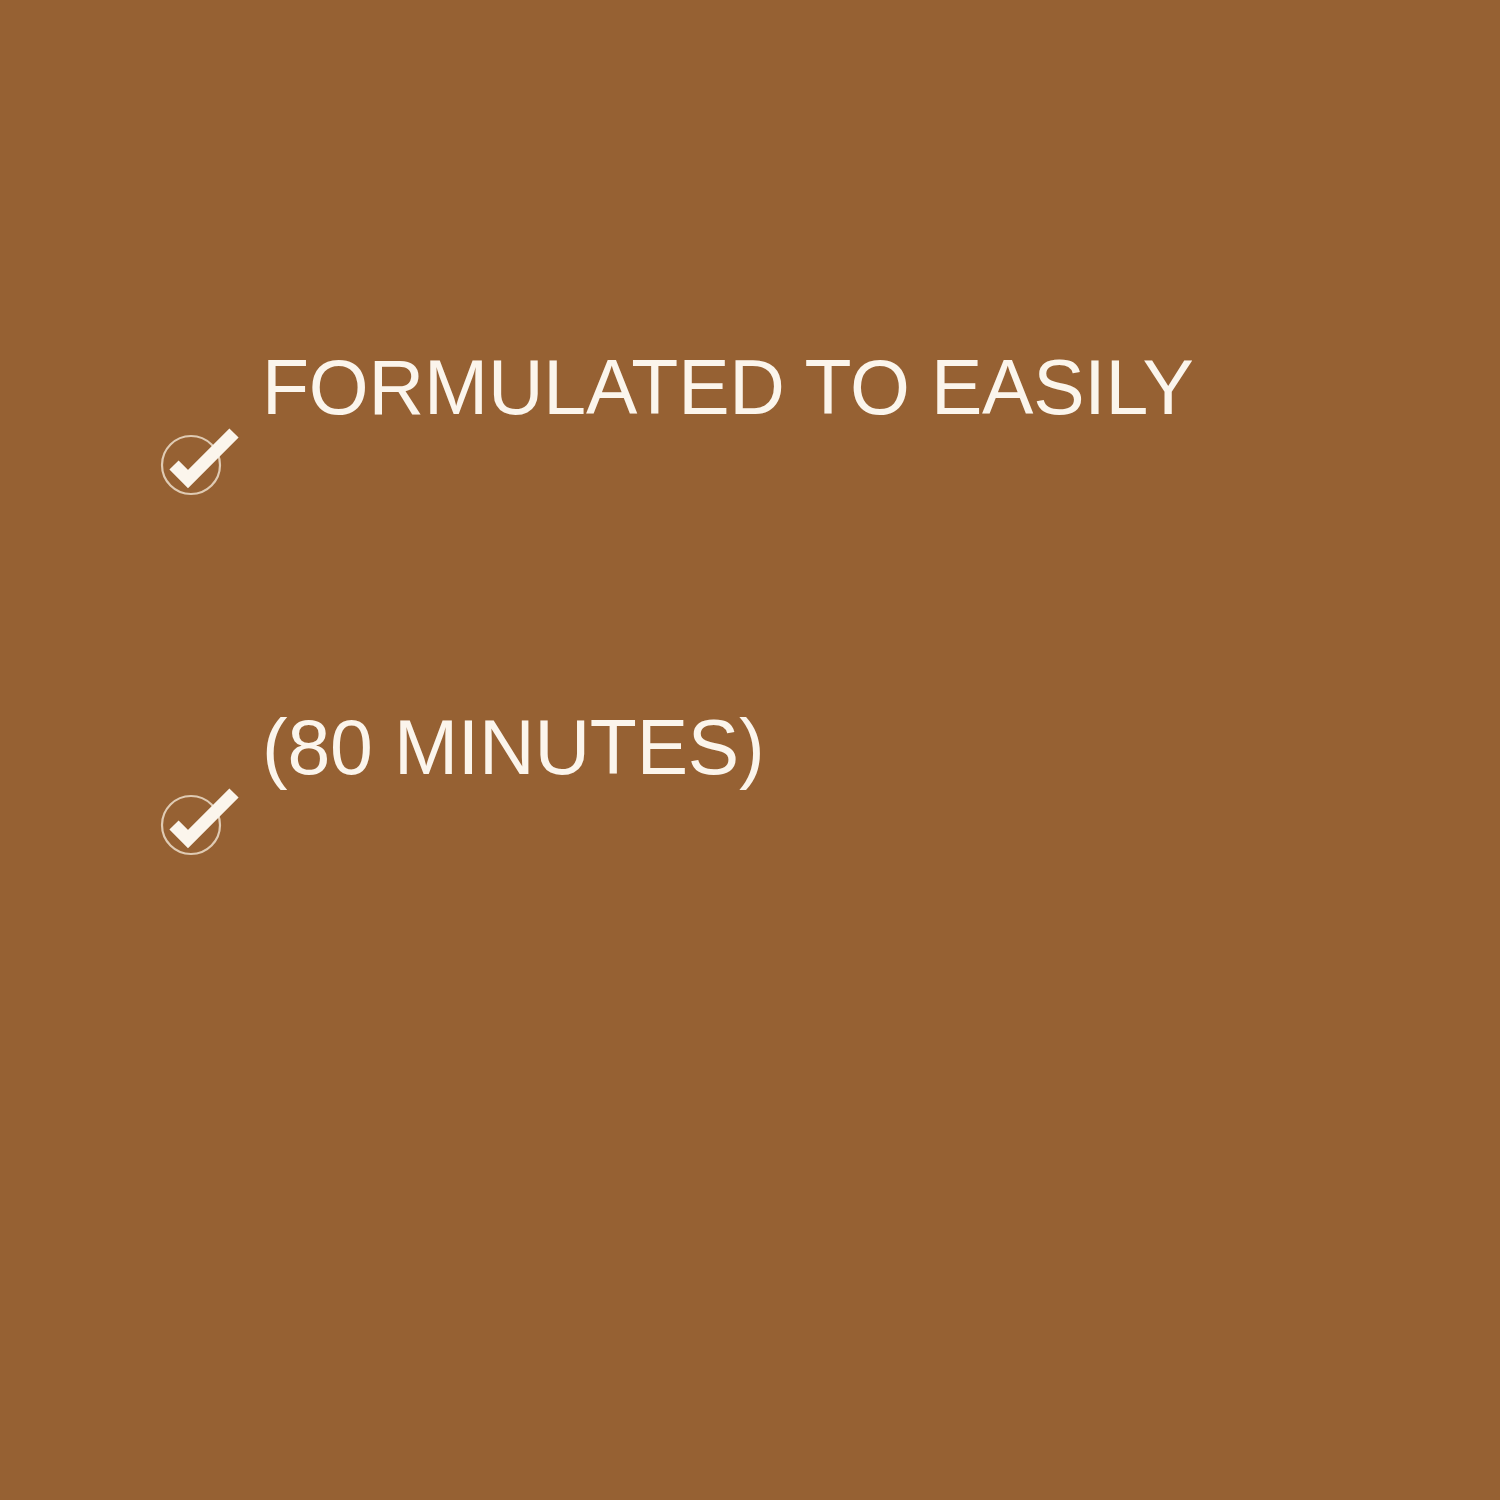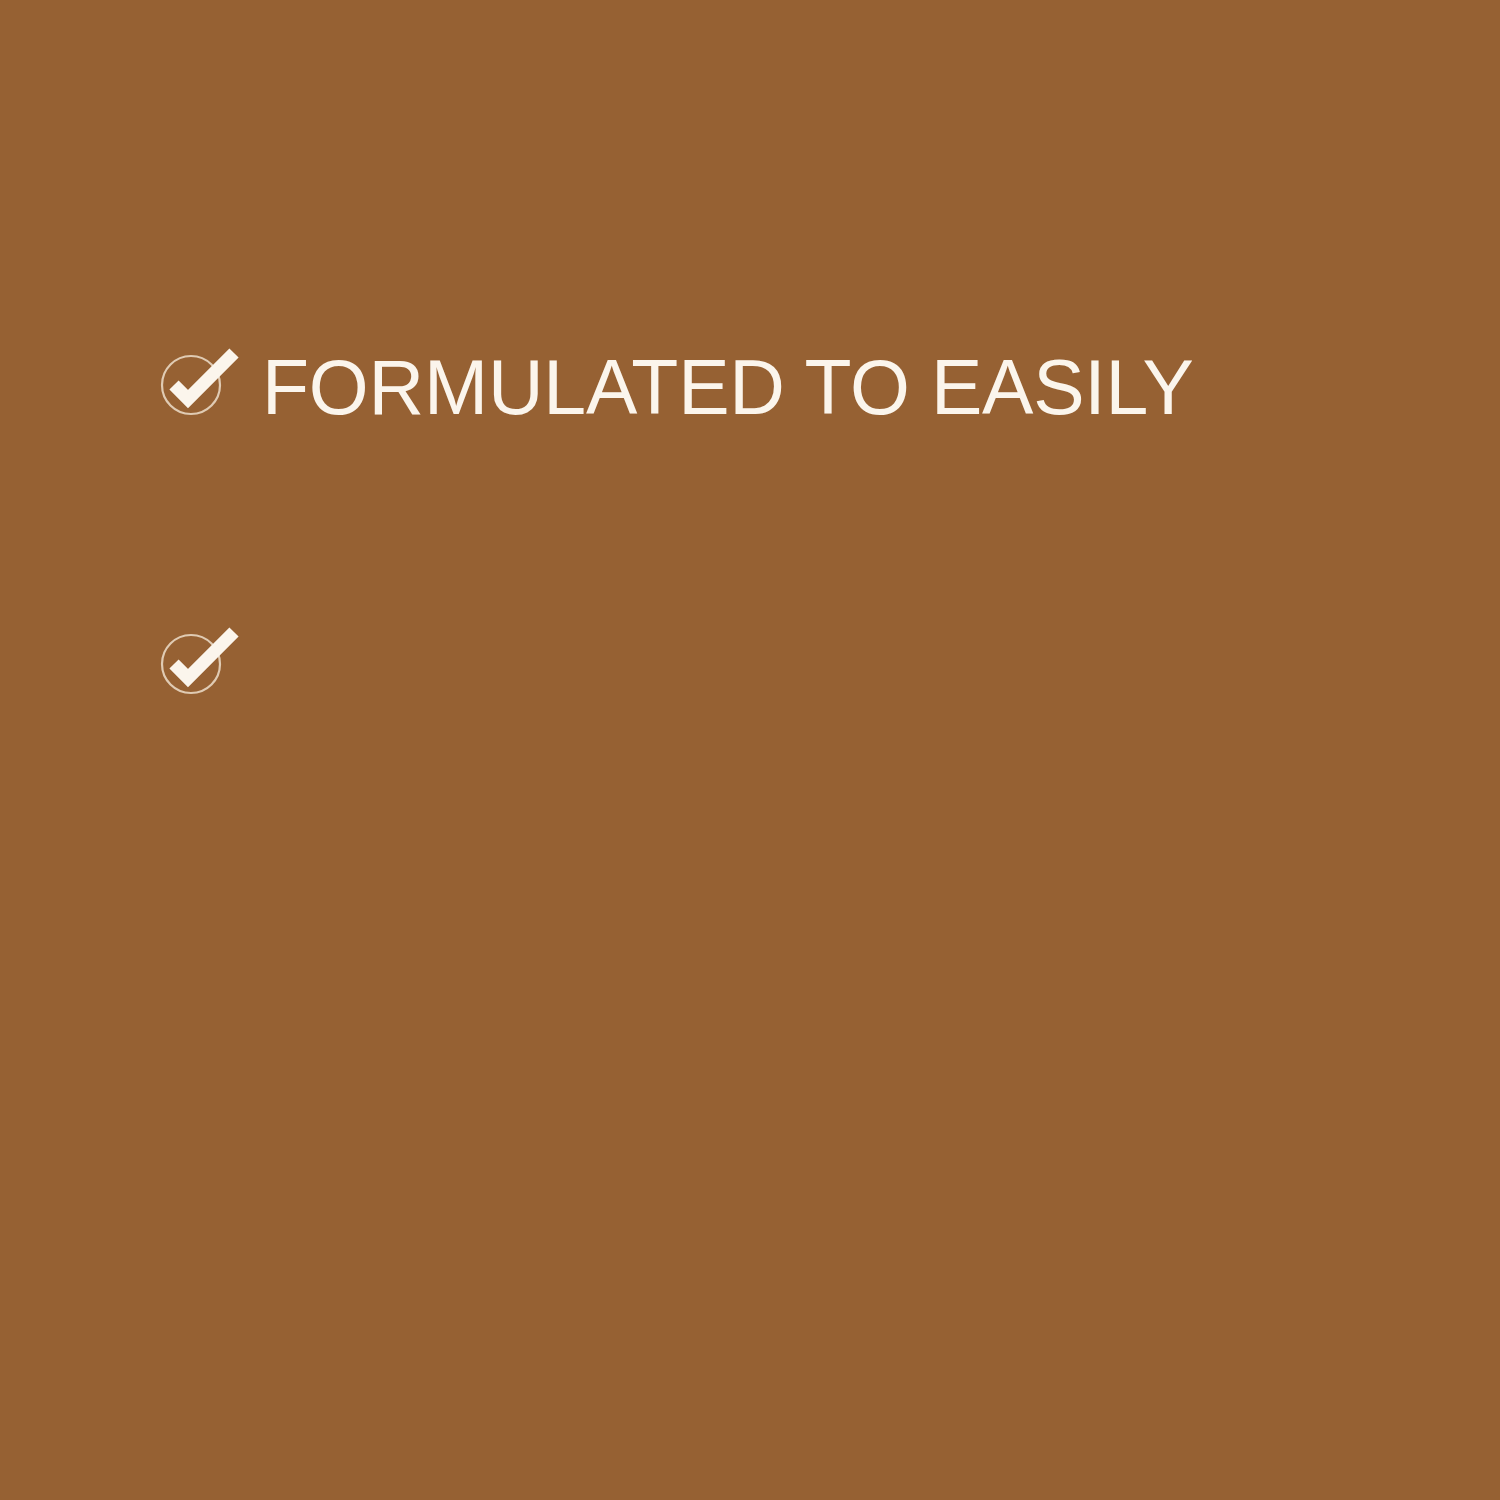--- a/index.html
+++ b/index.html
@@ -23,21 +23,21 @@
     position: absolute;
     left: 160px;
     top: 262px;
     width: 1200px;
     display: flex;
     flex-direction: column;
   }
   .feature-item {
     display: flex;
     flex-direction: row;
-    align-items: center;
+    align-items: flex-end;
     margin-bottom: 113px;
   }
   .feature-item:last-child {
     margin-bottom: 0;
   }
   .check-icon {
     position: relative;
     flex: 0 0 auto;
     width: 102px;
     height: 84px;
@@ -85,17 +85,18 @@
 
 
     <div class="feature-item">
       <span class="check-icon">
         <svg viewBox="0 0 102 84" xmlns="http://www.w3.org/2000/svg">
           <circle cx="31" cy="40" r="29" fill="none" stroke="#E0CBB3" stroke-width="2.2"></circle>
           <path d="M14 40 L28 54 L74 8" fill="none" stroke="#FBF5EC" stroke-width="13" stroke-linecap="butt" stroke-linejoin="miter"></path>
         </svg>
       </span>
       <span class="feature-text">
+        <span class="line">(80 MINUTES)</span>
       </span>
     </div>
 
   </div>
 </div>
 
 </body></html>

